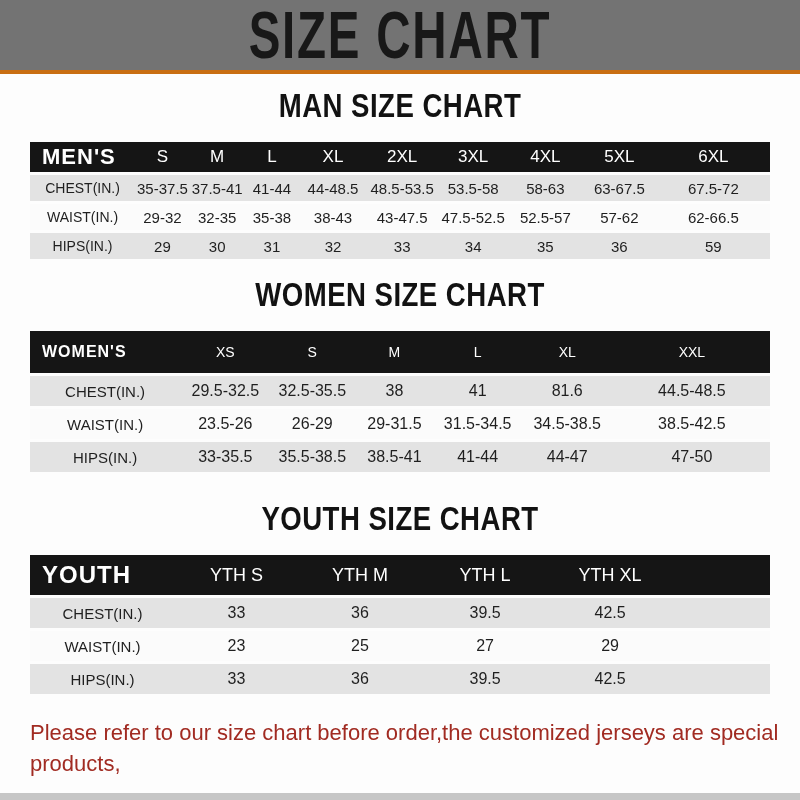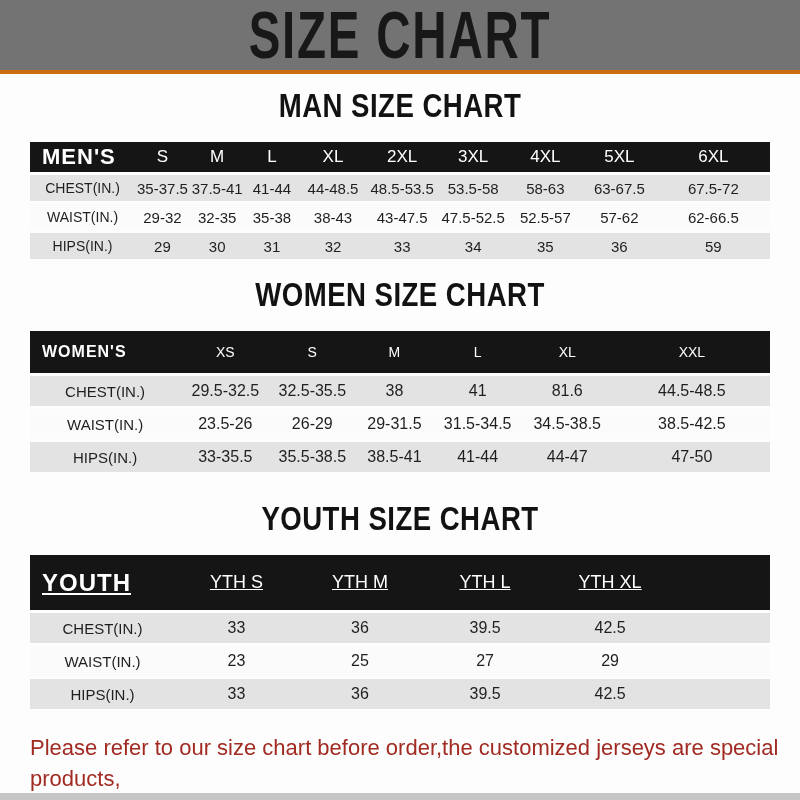--- a/index.html
+++ b/index.html
@@ -83,21 +83,21 @@
   .tbl-men tr.hdr th { height: 30px; font-size: 17px; }
   .tbl-men tr.hdr th.corner { font-size: 22px; }
   .tbl-men tr.data-row th { height: 26px; font-size: 14px; }
   .tbl-men tr.data-row td { font-size: 15px; }
 
   .tbl-women tr.hdr th { height: 42px; font-size: 14px; }
   .tbl-women tr.hdr th.corner { font-size: 16px; }
   .tbl-women tr.data-row th { height: 30px; font-size: 15px; }
   .tbl-women tr.data-row td { font-size: 16px; }
 
-  .tbl-youth tr.hdr th { height: 55px; font-size: 18px; text-decoration: underline; }
+  .tbl-youth tr.hdr th { height: 40px; font-size: 18px; }
   .tbl-youth tr.hdr th.corner { font-size: 24px; }
   .tbl-youth tr.data-row th { height: 30px; font-size: 15px; }
   .tbl-youth tr.data-row td { font-size: 16px; }
 
   
   .notice {
     margin-top: 20px;
     padding-left: 30px;
     padding-right: 20px;
     color: #A12B22;

